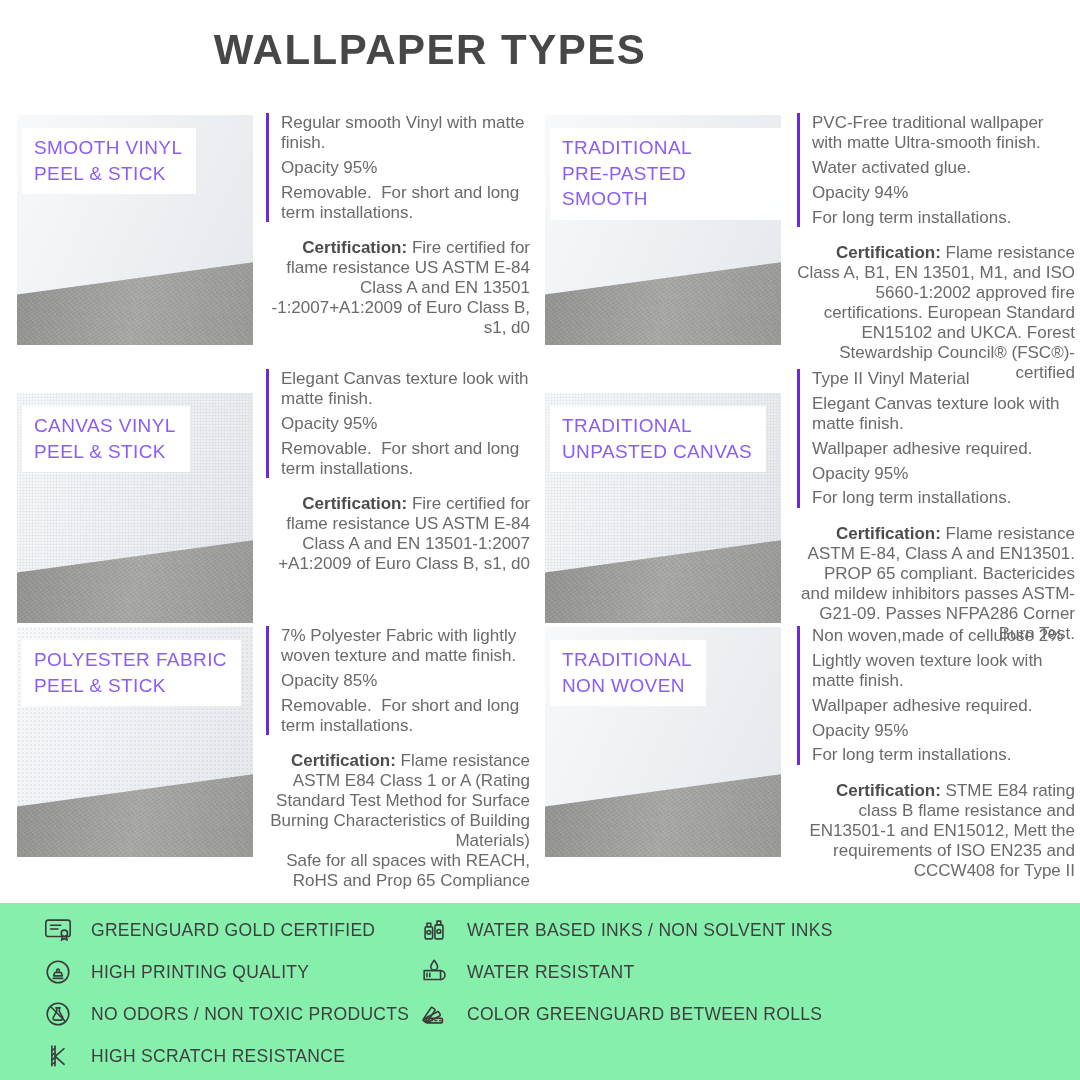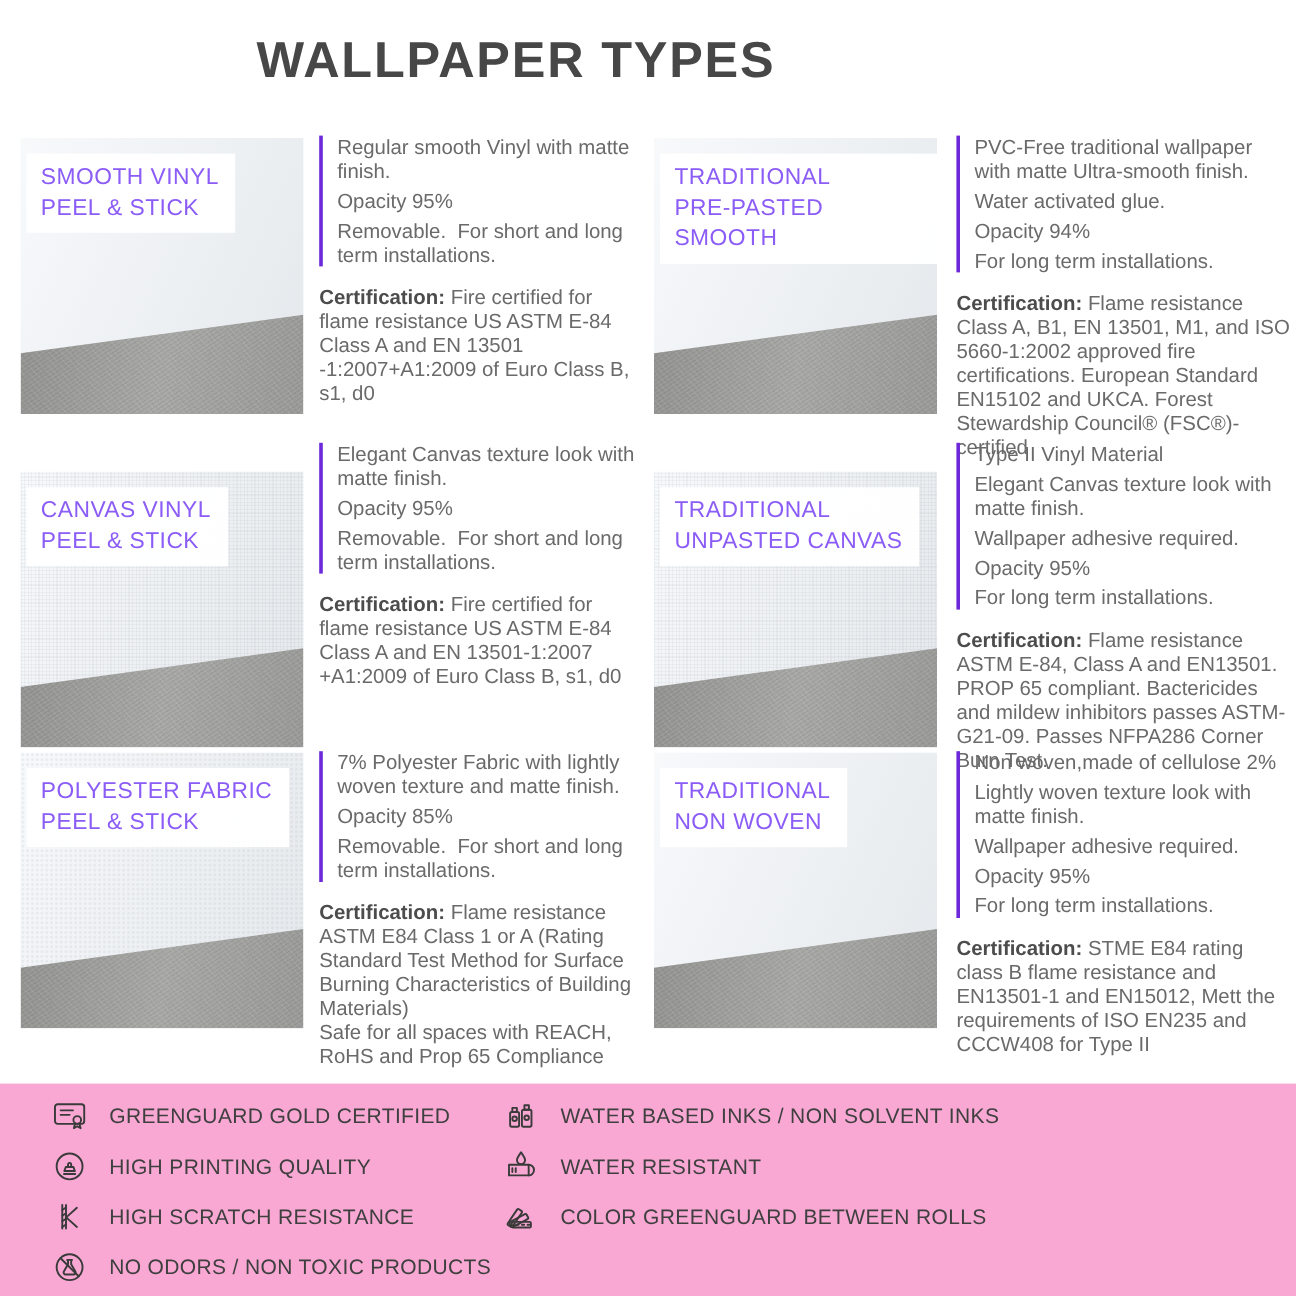--- a/index.html
+++ b/index.html
@@ -41,24 +41,24 @@
     background:rgba(255,255,255,0.96);padding:7px 14px 8px 12px;
     font-size:19px;line-height:1.35;color:#8b5cf6;letter-spacing:0.4px;font-weight:500;
   }
   .img-label span{display:block;}
   
   .info{position:absolute;color:#6a6a6a;font-size:17px;line-height:1.17;}
   .info-colL{left:266px;width:264px;} .info-colR{left:797px;width:278px;}
   .info-r1{top:113px;} .info-r2{top:369px;} .info-r3{top:626px;}
   .desc{border-left:3px solid #6d28d9;padding-left:12px;display:flex;flex-direction:column;gap:5px;}
   .desc p{margin:0;white-space:pre-wrap;}
-  .cert{margin:16px 0 0 0;white-space:pre-line;}
+  .cert{margin:16px 0 0 0;white-space:pre-line;text-align:right;}
   .cert strong{color:#4c4c4c;font-weight:700;}
   
-  .footer{position:absolute;left:0;top:903px;width:1080px;height:177px;background:#f9a8d4;}
+  .footer{position:absolute;left:0;top:903px;width:1080px;height:177px;background:#86efac;}
   .feat-col{position:absolute;display:flex;flex-direction:column;gap:10px;}
   .feat-col-left{left:42px;top:11px;}
   .feat-col-mid{left:418px;top:11px;}
   .feat{display:flex;align-items:center;gap:17px;height:32px;}
   .feat-icon{width:32px;height:32px;flex:0 0 32px;display:flex;align-items:center;justify-content:center;}
   .feat-icon svg{stroke:#3a3a3a;fill:none;stroke-width:1.7;stroke-linecap:round;stroke-linejoin:round;}
   .feat-label{font-size:17.5px;color:#3f3f3f;letter-spacing:0.3px;}
 </style>
 </head>
 <body>
@@ -195,38 +195,38 @@
           <path d="M12.6 16.6h6.8l1.3 3.5h-9.4z"></path>
           <path d="M14.6 16.6v-2.3a1.4 1.4 0 012.8 0v2.3"></path>
           <path d="M11 22.8h10"></path>
         </svg>
       </span>
       <span class="feat-label">HIGH PRINTING QUALITY</span>
     </div>
     <div class="feat">
       <span class="feat-icon">
         <svg viewBox="0 0 32 32" width="30" height="30">
+          <circle cx="16" cy="16" r="11.5"></circle>
+          <path d="M8 8l16 16"></path>
+          <path d="M13.8 9.5h4.4"></path>
+          <path d="M14.6 9.5v3.8l-3.6 6.3a1.9 1.9 0 001.65 2.9h6.7a1.9 1.9 0 001.65-2.9l-3.6-6.3V9.5"></path>
+        </svg>
+      </span>
+      <span class="feat-label">NO ODORS / NON TOXIC PRODUCTS</span>
+    </div>
+    <div class="feat">
+      <span class="feat-icon">
+        <svg viewBox="0 0 32 32" width="30" height="30">
           <path d="M9.5 5.5v21"></path>
             <path d="M12.8 5.5v21"></path>
           <path d="M9.5 10l3.3-2.2M9.5 15l3.3-2.2M9.5 20l3.3-2.2M9.5 25l3.3-2.2"></path>
           <path d="M22.5 8l-9.5 8.5 9.5 8.5"></path>
         </svg>
       </span>
       <span class="feat-label">HIGH SCRATCH RESISTANCE</span>
-    </div>
-    <div class="feat">
-      <span class="feat-icon">
-        <svg viewBox="0 0 32 32" width="30" height="30">
-          <circle cx="16" cy="16" r="11.5"></circle>
-          <path d="M8 8l16 16"></path>
-          <path d="M13.8 9.5h4.4"></path>
-          <path d="M14.6 9.5v3.8l-3.6 6.3a1.9 1.9 0 001.65 2.9h6.7a1.9 1.9 0 001.65-2.9l-3.6-6.3V9.5"></path>
-        </svg>
-      </span>
-      <span class="feat-label">NO ODORS / NON TOXIC PRODUCTS</span>
     </div>
   </div>
 
   <div class="feat-col feat-col-mid">
     <div class="feat">
       <span class="feat-icon">
         <svg viewBox="0 0 32 32" width="30" height="30">
           <rect x="6.5" y="12.5" width="8" height="13" rx="1.5"></rect>
           <rect x="8.5" y="8.8" width="4" height="3.7"></rect>
           <circle cx="10.5" cy="18.5" r="2"></circle>

